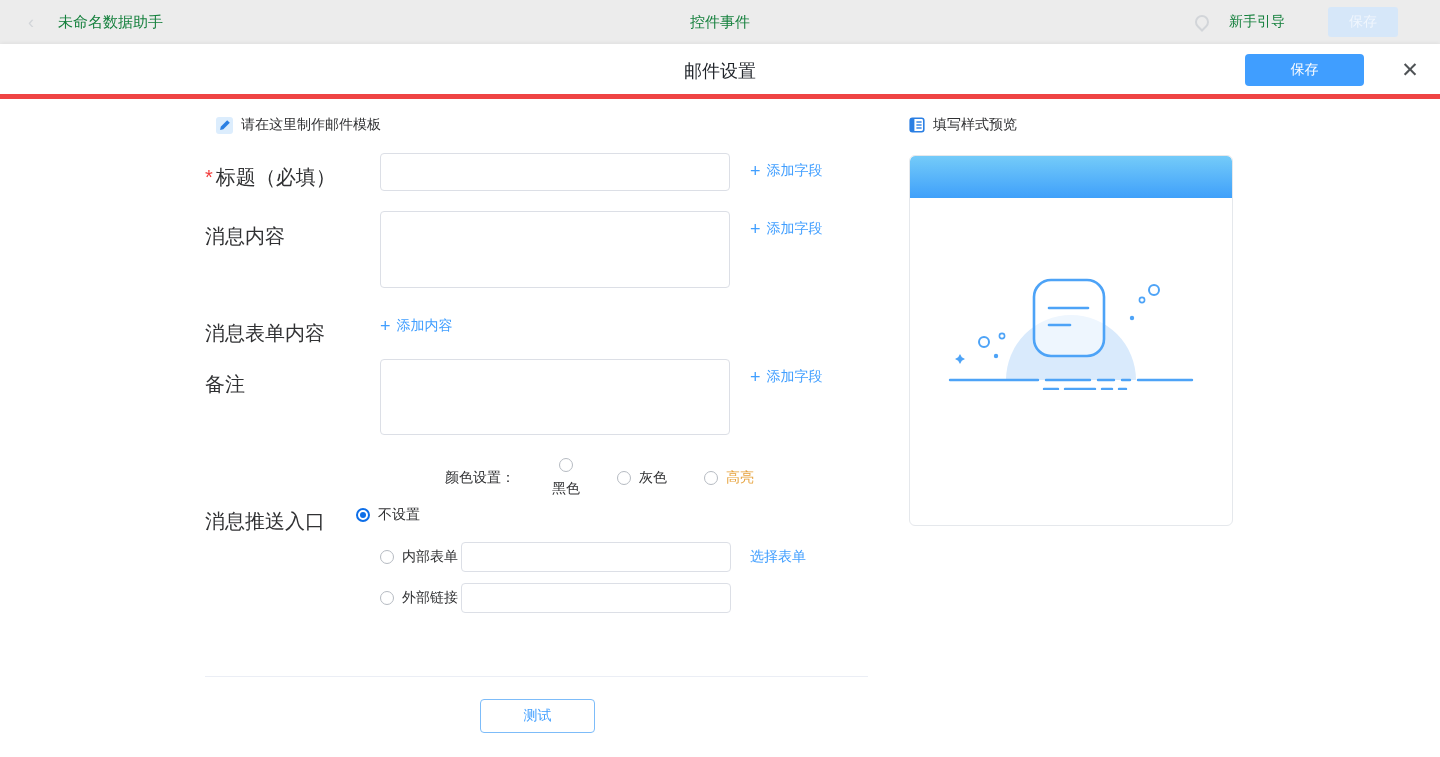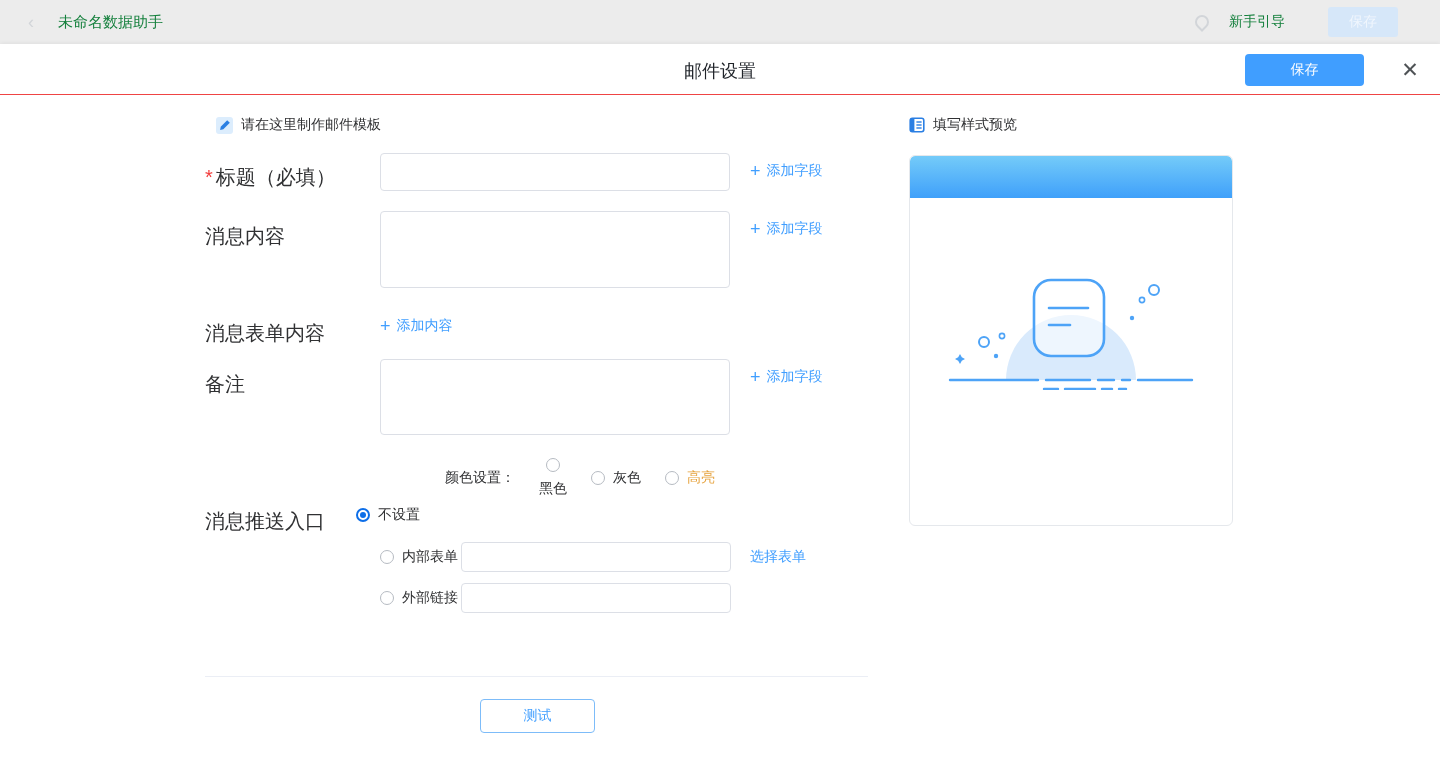--- a/index.html
+++ b/index.html
@@ -13,21 +13,21 @@
   .tb-title{position:absolute;left:58px;top:13px;font-size:15px;}
   .tb-center{position:absolute;left:0;right:0;top:13px;text-align:center;font-size:15px;}
   .tb-guide{position:absolute;right:155px;top:13px;font-size:14px;display:flex;align-items:center;gap:20px;}
   .tb-pin{width:10px;height:10px;border:2px solid #d2d5d9;border-radius:50% 50% 50% 0;transform:rotate(-45deg);display:inline-block;}
   .tb-save{position:absolute;right:42px;top:7px;width:70px;height:30px;background:#d6e7f9;color:#f0f6fd;
     border:none;border-radius:3px;font-size:14px;}
 
   
   .modal{position:absolute;top:44px;left:0;width:1440px;height:713px;background:#fff;
     box-shadow:0 -1px 4px rgba(0,0,0,.06);}
-  .m-header{position:absolute;top:0;left:0;width:100%;height:50px;border-bottom:1px solid #ef4444;}
+  .m-header{position:absolute;top:0;left:0;width:100%;height:50px;border-bottom:5px solid #ef4444;}
   .m-title{position:absolute;left:0;right:0;top:15px;text-align:center;font-size:18px;color:#1f2329;}
   .m-save{position:absolute;left:1245px;top:10px;width:119px;height:32px;background:#409EFF;color:#fff;
     border:none;border-radius:4px;font-size:14px;cursor:pointer;}
   .m-close{position:absolute;left:1396px;top:12px;width:28px;height:28px;font-size:21px;color:#4f5356;
     background:none;border:none;cursor:pointer;line-height:28px;text-align:center;padding:0;}
 
   
   .sec-head{position:absolute;display:flex;align-items:center;gap:8px;font-size:14px;color:#303133;}
   .icon-chip{width:17px;height:17px;border-radius:3px;background:#dcedfd;display:flex;align-items:center;justify-content:center;}
   .f-label{position:absolute;font-size:20px;color:#303133;}
@@ -55,20 +55,21 @@
   .p-empty{position:absolute;left:0;right:0;top:242px;text-align:center;color:#5f6368;font-size:14px;}
 </style>
 </head>
 <body>
 
 <div class="screen">
 
   <div class="topbar">
     <span class="tb-back">‹</span>
     <span class="tb-title dim">未命名数据助手</span>
+    <div class="tb-center dim">控件事件</div>
     <div class="tb-guide dim">
       <span class="tb-pin"></span>
       <span>新手引导</span>
     </div>
     <button class="tb-save">保存</button>
   </div>
 
   <div class="modal">
 
     <div class="m-header">
@@ -108,21 +109,21 @@
       <span>添加内容</span>
     </a>
 
     <div class="f-label" style="left:205px;top:327px;">备注</div>
     <textarea class="f-input" style="left: 380px; top: 315px; width: 350px; height: 76px;"></textarea>
     <a class="link" style="left:750px;top:324px;">
       <span class="plus">+</span>
       <span>添加字段</span>
     </a>
 
-    <div class="r-row" style="left:445px;top:414px;gap:24px;">
+    <div class="r-row" style="left:445px;top:414px;gap:37px;">
       <span>颜色设置：</span>
       <span class="r-row" style="position:static;flex-direction:column;">
         <span class="radio"></span>
         <span>黑色</span>
       </span>
       <span class="r-row" style="position:static;">
         <span class="radio"></span>
         <span>灰色</span>
       </span>
       <span class="r-row" style="position:static;">

